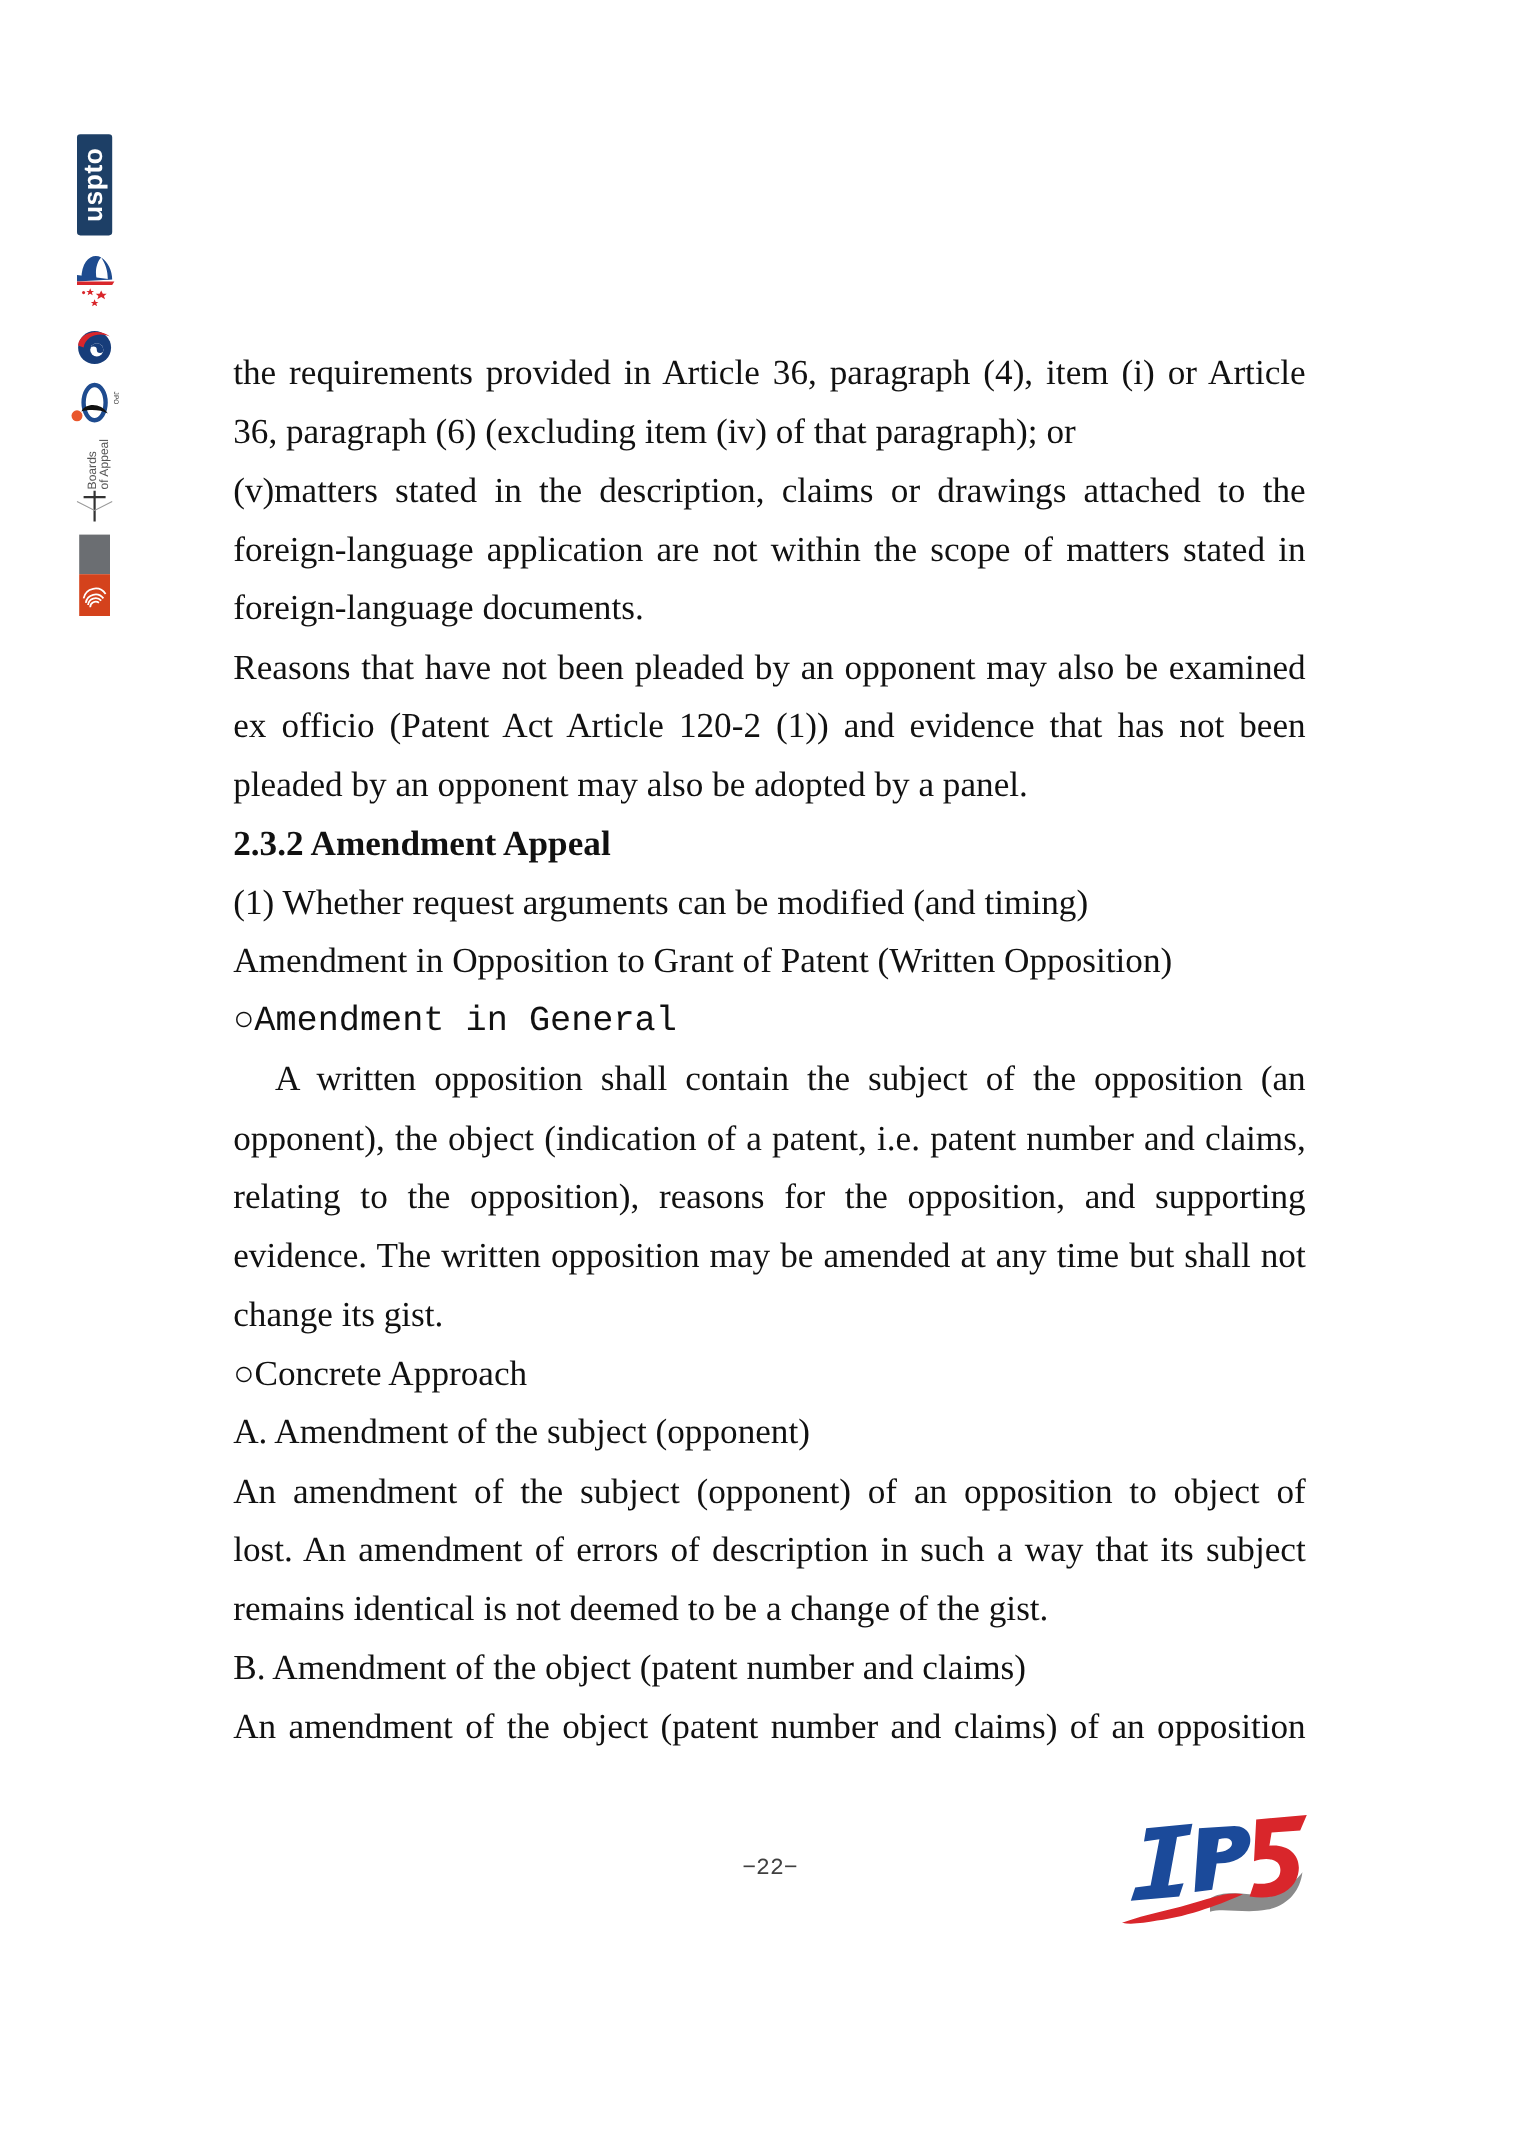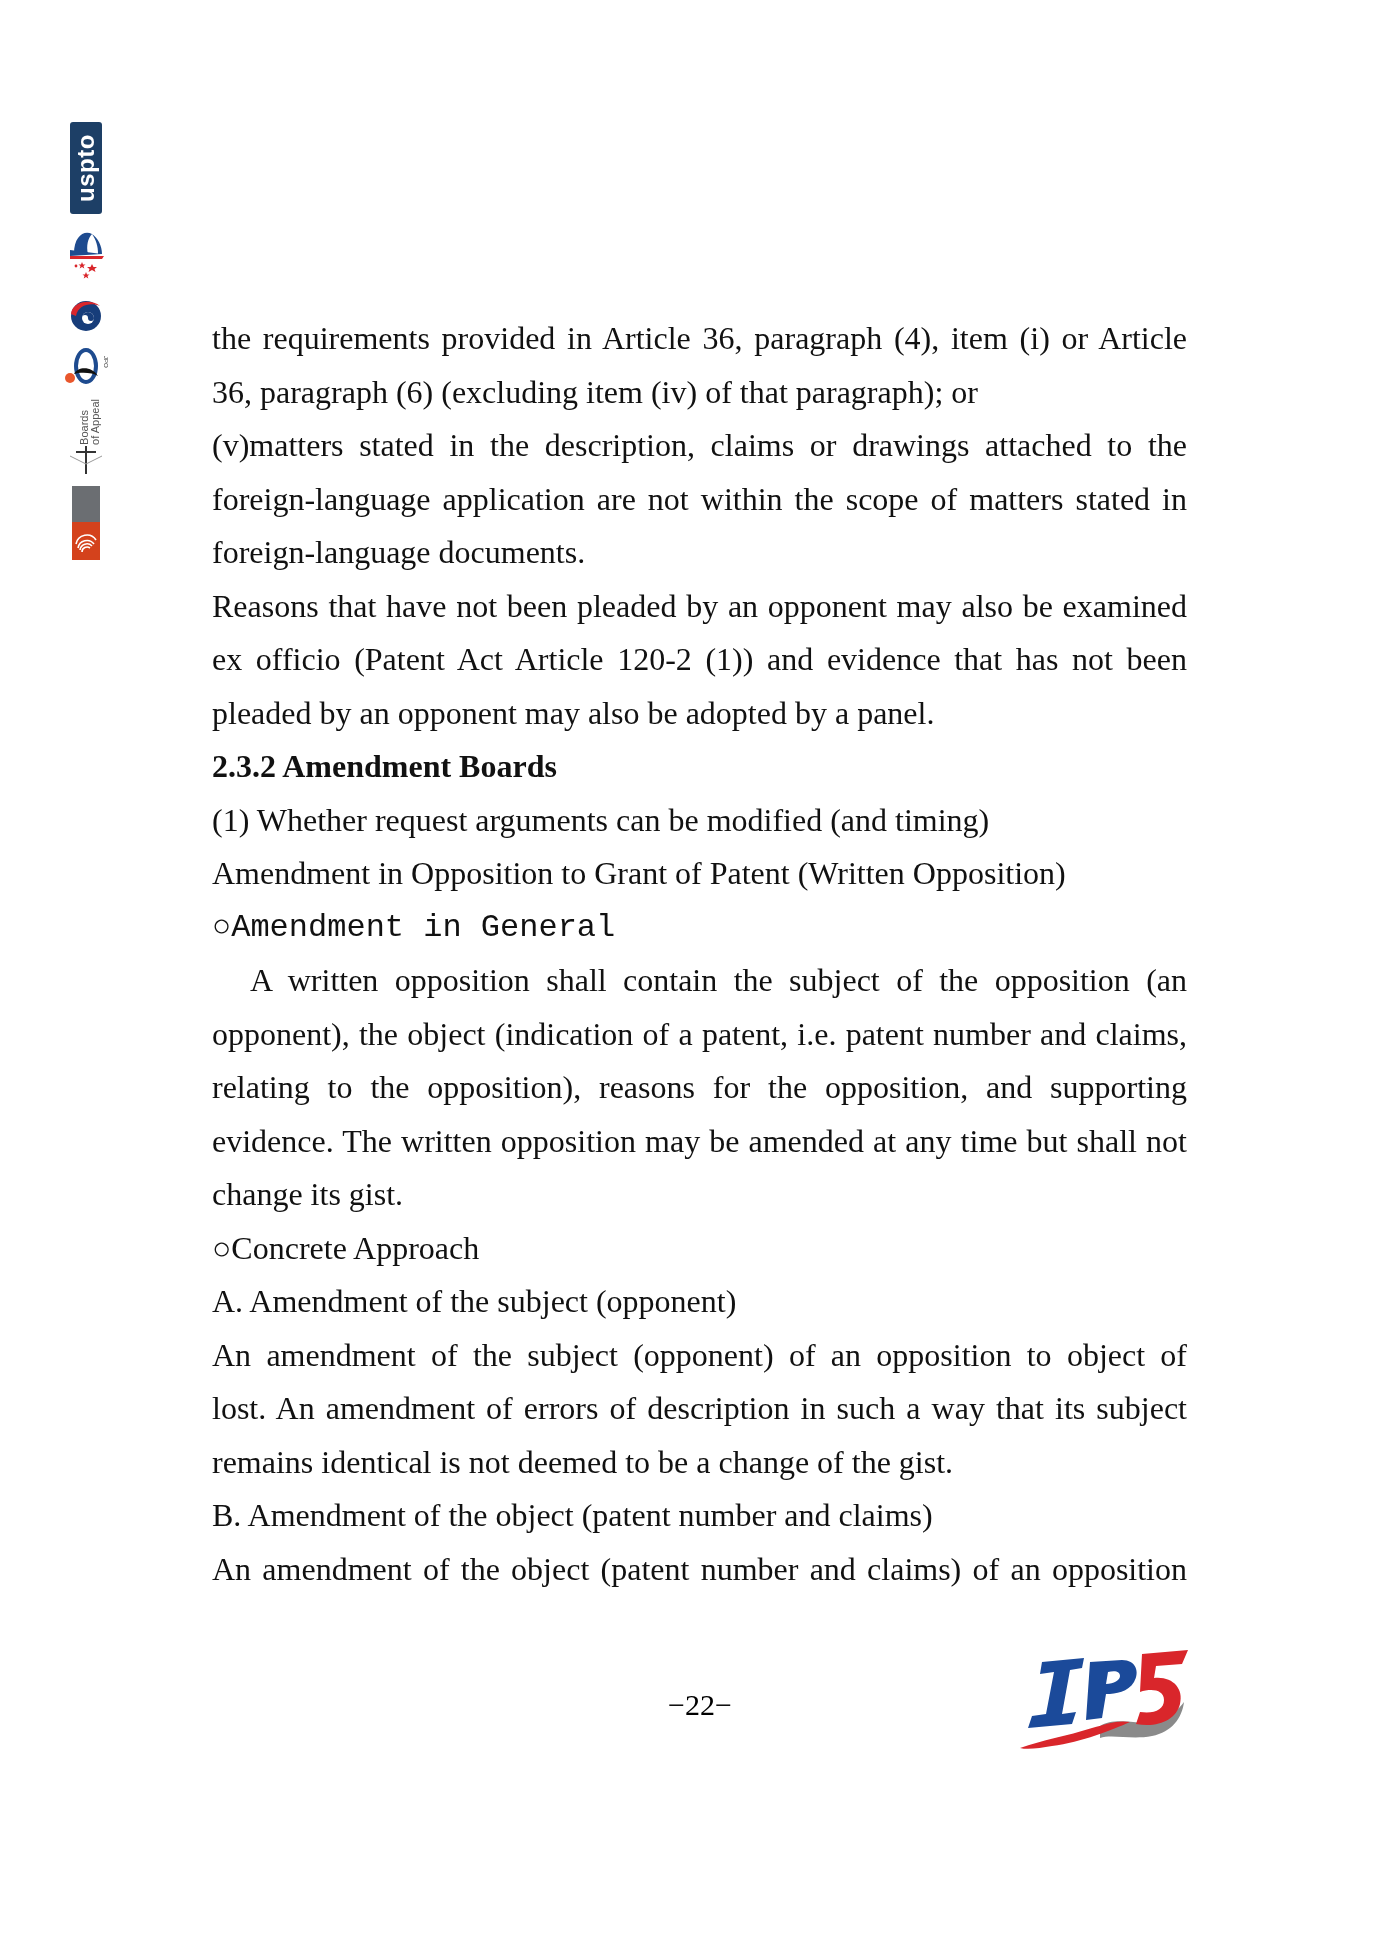--- a/index.html
+++ b/index.html
@@ -107,23 +107,23 @@
       font-weight: bold;
     }
 
     
     .page-number {
       position: absolute;
       left: 640px;
       top: 1688px;
       width: 120px;
       text-align: center;
-      font-family: Liberation Serif, serif;
-      font-size: 30px;
-      color: #000000;
+      font-family: Liberation Mono, monospace;
+      font-size: 21px;
+      color: #404040;
       letter-spacing: 0px;
     }
     .ip5-logo {
       position: absolute;
       left: 1012px;
       top: 1648px;
       width: 180px;
       height: 110px;
     }
   </style>
@@ -195,21 +195,21 @@
 
 <div class="content">
   <p class="line" style="white-space: normal;">the requirements provided in Article 36, paragraph (4), item (i) or Article</p>
   <p class="line last" style="white-space: normal;">36, paragraph (6) (excluding item (iv) of that paragraph); or</p>
   <p class="line" style="white-space: normal;">(v)matters stated in the description, claims or drawings attached to the</p>
   <p class="line" style="white-space: normal;">foreign-language application are not within the scope of matters stated in</p>
   <p class="line last" style="white-space: normal;">foreign-language documents.</p>
   <p class="line" style="white-space: normal;">Reasons that have not been pleaded by an opponent may also be examined</p>
   <p class="line" style="white-space: normal;">ex officio (Patent Act Article 120-2 (1)) and evidence that has not been</p>
   <p class="line last" style="white-space: normal;">pleaded by an opponent may also be adopted by a panel.</p>
-  <p class="line last heading" style="white-space: normal;">2.3.2 Amendment Boards</p>
+  <p class="line last heading" style="white-space: normal;">2.3.2 Amendment Appeal</p>
   <p class="line last" style="white-space: normal;">(1) Whether request arguments can be modified (and timing)</p>
   <p class="line last" style="white-space: normal;">Amendment in Opposition to Grant of Patent (Written Opposition)</p>
   <p class="line last" style="white-space: normal; font-family: Liberation Mono, monospace;">○Amendment in General</p>
   <p class="line" style="white-space: normal; margin-left: 38px;">A written opposition shall contain the subject of the opposition (an</p>
   <p class="line" style="white-space: normal;">opponent), the object (indication of a patent, i.e. patent number and claims,</p>
   <p class="line" style="white-space: normal;">relating to the opposition), reasons for the opposition, and supporting</p>
   <p class="line" style="white-space: normal;">evidence. The written opposition may be amended at any time but shall not</p>
   <p class="line last" style="white-space: normal;">change its gist.</p>
   <p class="line last" style="white-space: normal;">○Concrete Approach</p>
   <p class="line last" style="white-space: normal;">A. Amendment of the subject (opponent)</p>

